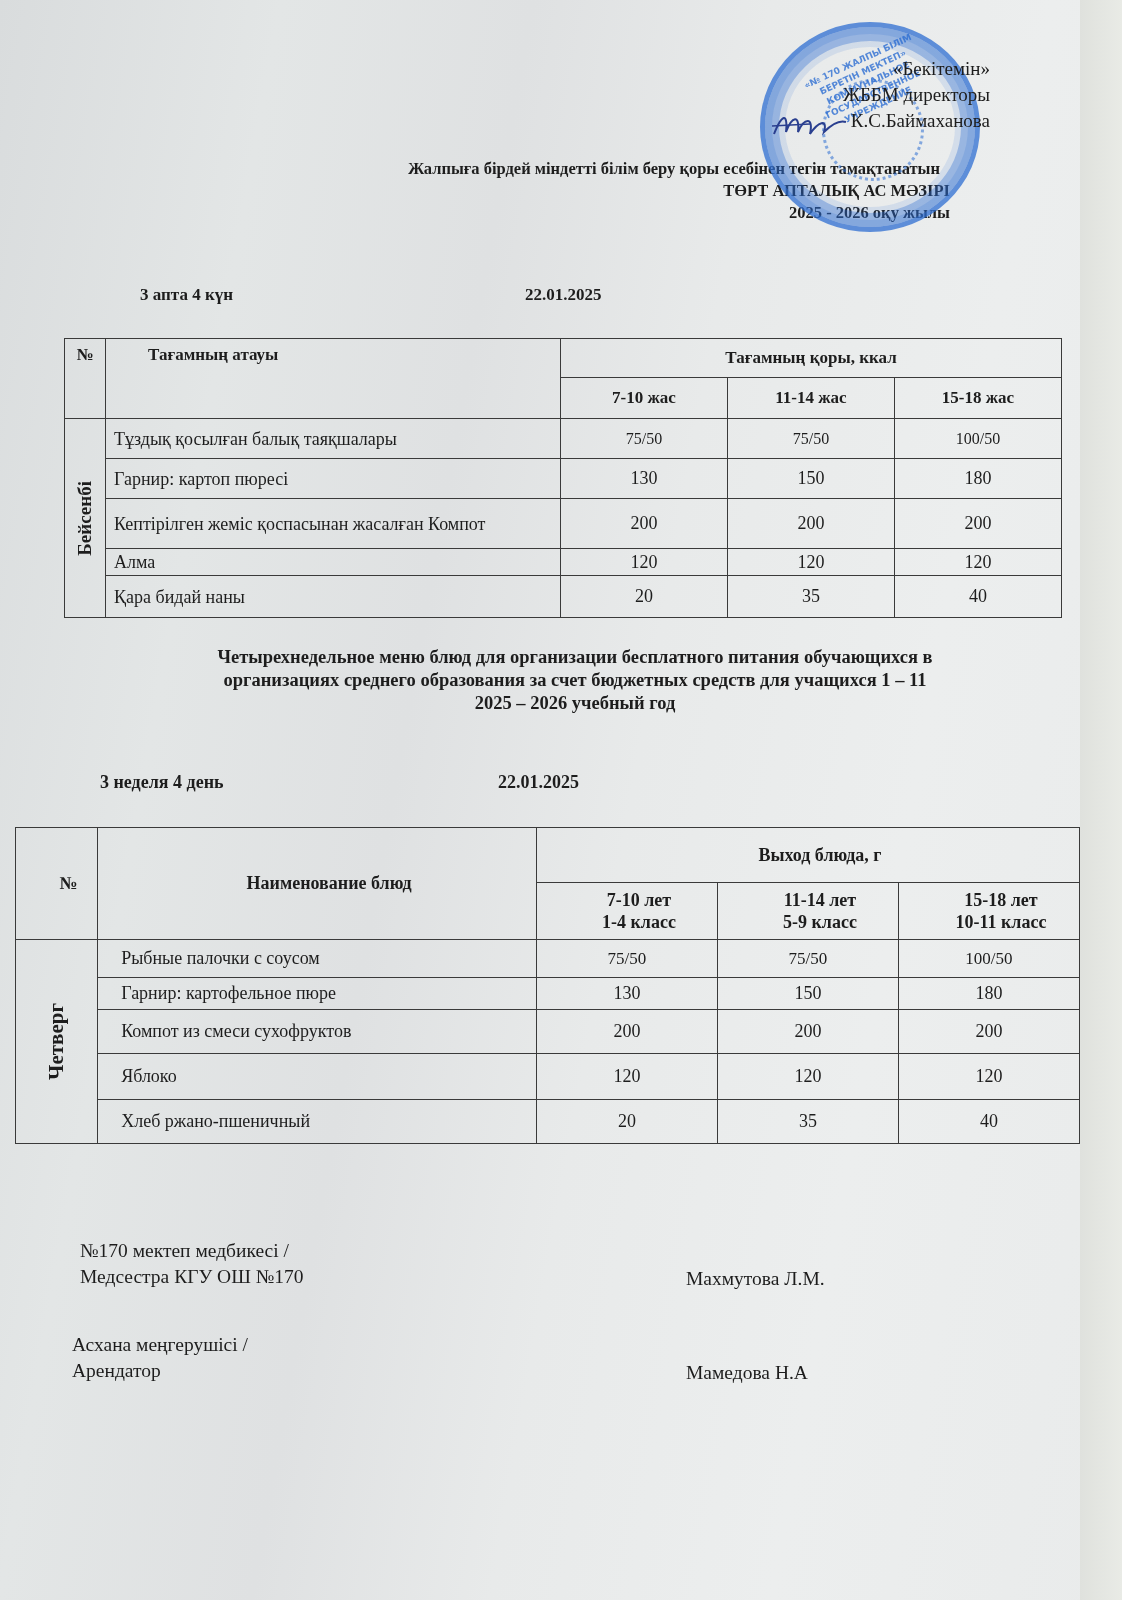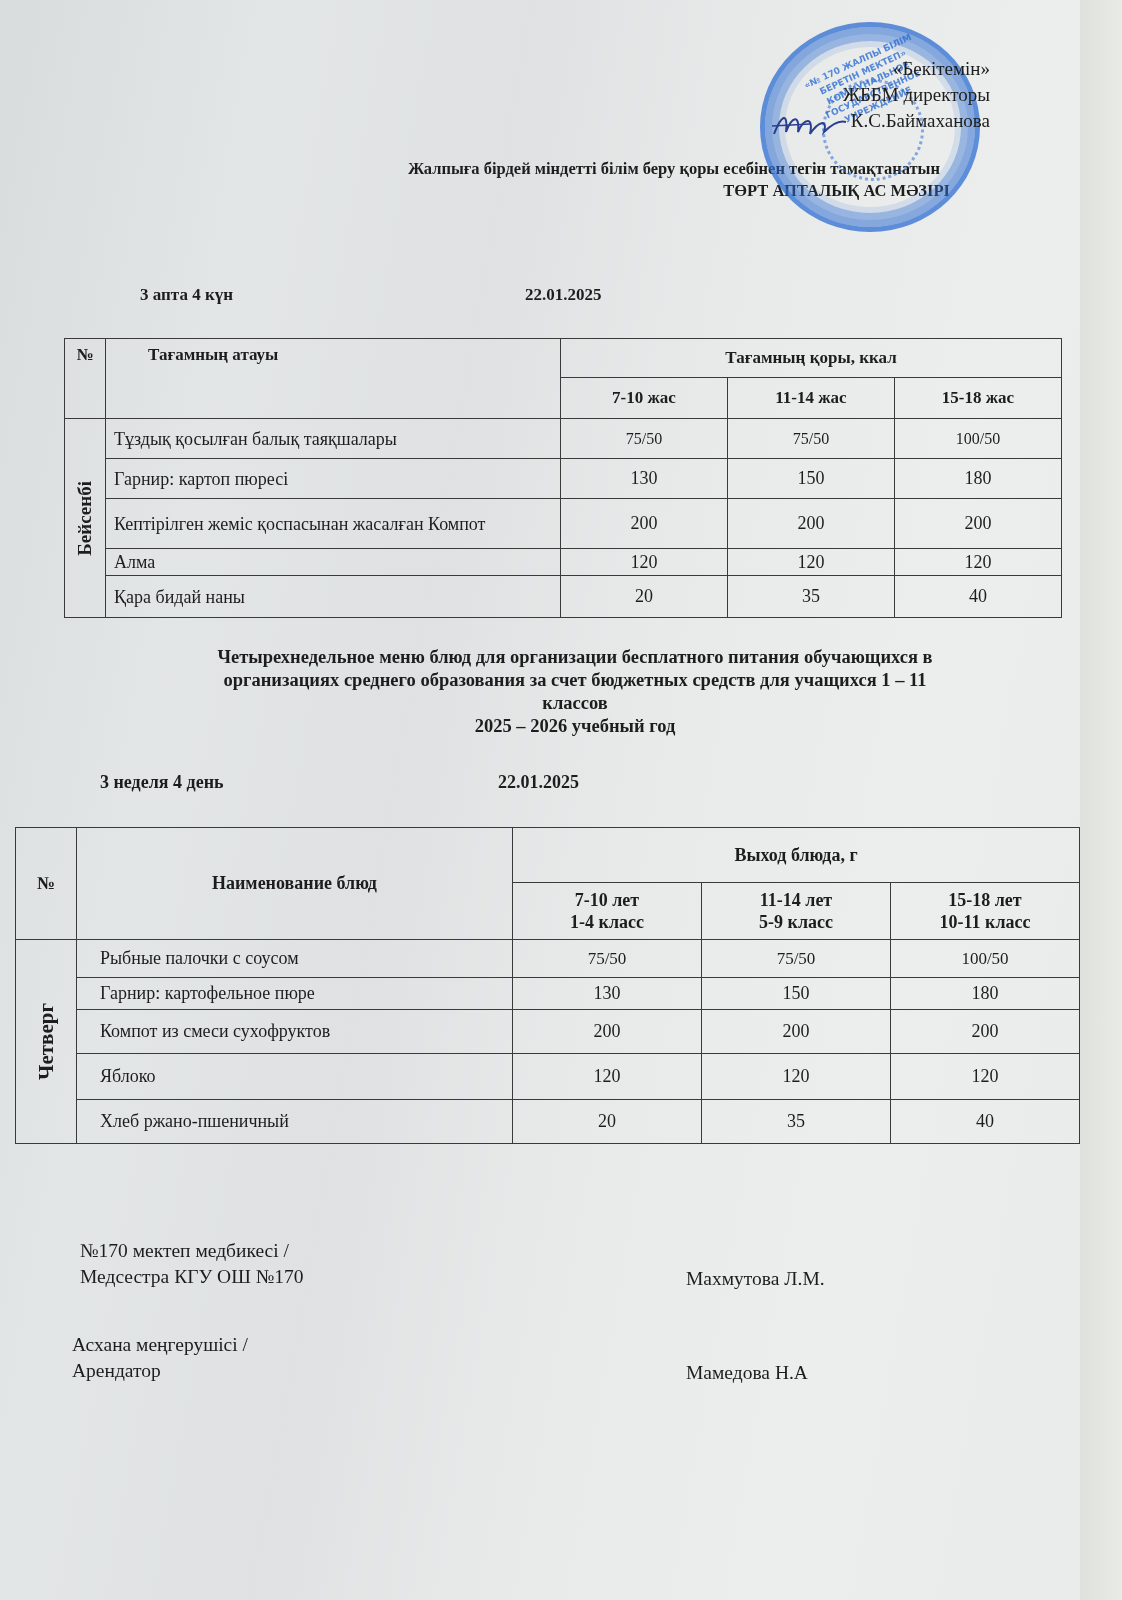--- a/index.html
+++ b/index.html
@@ -61,21 +61,21 @@
     font-weight: bold; font-size: 19px; text-align: center; margin: 0 auto;
   }
 
   
   .ru-title { left: 100px; top: 646px; width: 950px; text-align: center; font-weight: bold; font-size: 18.5px; line-height: 23px; }
   .ru-sub { left: 100px; top: 772px; font-weight: bold; font-size: 18px; }
   .ru-date { left: 498px; top: 772px; font-weight: bold; font-size: 18px; }
 
   
   #t2 { left: 15px; top: 827px; width: 1065px; font-size: 18px; }
-  #t2 th { font-weight: bold; font-size: 18px; }
+  #t2 th { font-weight: bold; font-size: 18px; padding-left: 24px; }
   #t2 .num-h { width: 60px; height: 110px; }
   #t2 .name-h { width: 435px; }
   #t2 .group-h { height: 54px; }
   #t2 .age-h { height: 56px; line-height: 22px; }
   #t2 td.v { text-align: center; width: 188px; }
   #t2 td.n { padding-left: 23px; }
 
   
   .sig { font-family: "Liberation Serif", serif; font-size: 19.5px; line-height: 26px; }
   .sig1 { left: 80px; top: 1238px; }
@@ -98,20 +98,21 @@
 </svg>
 <div class="abs approve">
   <div>«Бекітемін»</div>
   <div>ЖББМ директоры</div>
   <div>К.С.Баймаханова</div>
 </div>
 
 <div class="abs kz-title">
   <div class="l1">Жалпыға бірдей  міндетті білім беру қоры есебінен тегін тамақтанатын</div>
   <div>ТӨРТ АПТАЛЫҚ АС МӘЗІРІ</div>
+  <div>2025 - 2026 оқу жылы</div>
 </div>
 <div class="abs kz-sub">3 апта 4 күн</div>
 <div class="abs kz-date">22.01.2025</div>
 
 <table id="t1">
   <tbody>
       <tr>
     <th class="num-h" rowspan="2">№</th>
     <th class="name-h" rowspan="2" colspan="2">Тағамның атауы</th>
     <th class="group-h" colspan="3">Тағамның қоры, ккал</th>
@@ -153,21 +154,20 @@
     <td class="v">20</td>
     <td class="v">35</td>
     <td class="v">40</td>
   </tr>
 </tbody>
   </table>
 
 <div class="abs ru-title">
   <div>Четырехнедельное меню блюд для организации бесплатного питания обучающихся в</div>
   <div>организациях среднего образования за счет бюджетных средств для учащихся 1 – 11</div>
-  <div>классов</div>
   <div>2025 – 2026 учебный год</div>
 </div>
 <div class="abs ru-sub">3 неделя 4 день</div>
 <div class="abs ru-date">22.01.2025</div>
 
 <table id="t2">
   <tbody>
       <tr>
     <th class="num-h" rowspan="2">№</th>
     <th class="name-h" rowspan="2">Наименование блюд</th>

